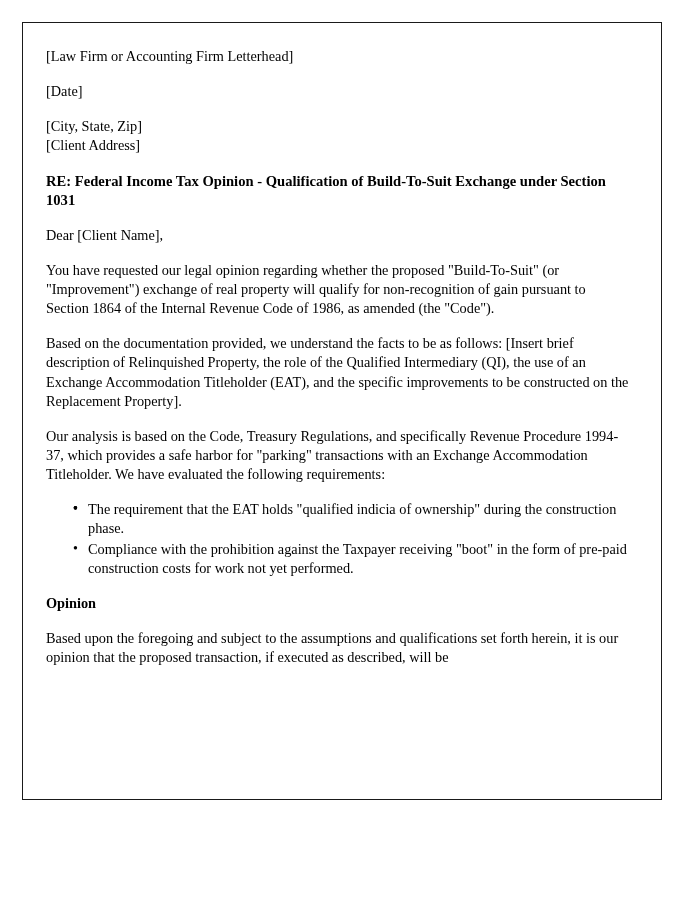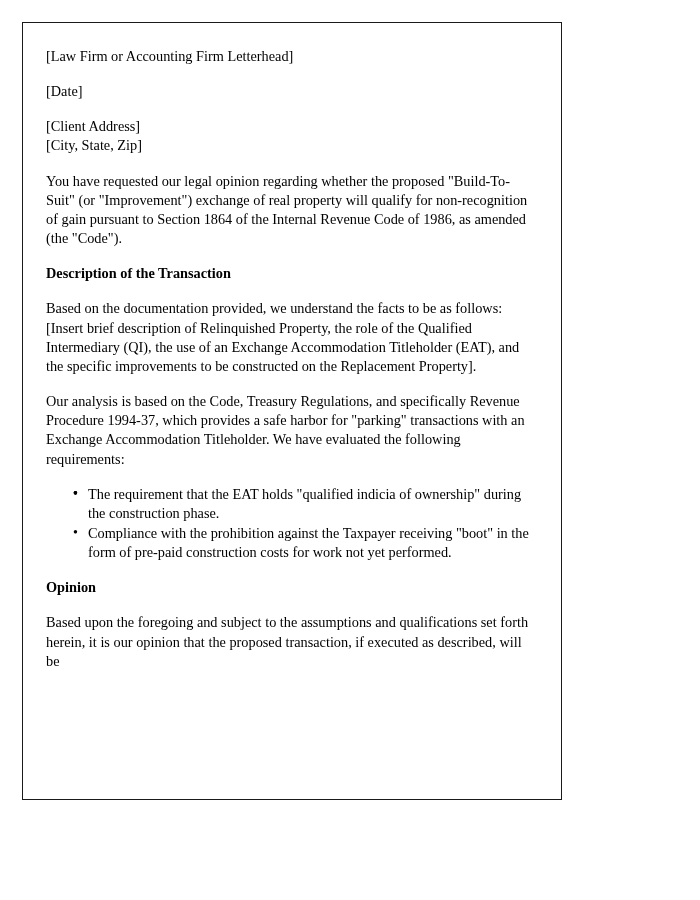--- a/index.html
+++ b/index.html
@@ -13,21 +13,21 @@
     overflow: hidden;
     font-family: "Liberation Serif", "DejaVu Serif", serif;
     color: #000000;
   }
 
   
   #page-frame {
     position: absolute;
     left: 22px;
     top: 22px;
-    width: 540px;
+    width: 640px;
     height: 778px;
     border: 1px solid #1a1a1a;
     box-sizing: border-box;
     background: #ffffff;
     overflow: hidden;
   }
 
   #page-body {
     padding: 24px 29px 0 23px;
     box-sizing: border-box;
@@ -84,29 +84,30 @@
 <body>
 
 <div id="page-frame">
   <div id="page-body">
 
     <p class="para">[Law Firm or Accounting Firm Letterhead]</p>
 
     <p class="para">[Date]</p>
 
     <p class="para">
+      <span class="addr-line">[City, State, Zip]</span>
       <span class="addr-line">[Client Address]</span>
-      <span class="addr-line">[City, State, Zip]</span>
     </p>
 
+    <h1 class="re-line">RE: Federal Income Tax Opinion - Qualification of Build-To-Suit Exchange under Section 1031</h1>
 
+    <p class="para">Dear [Client Name],</p>
 
     <p class="para">You have requested our legal opinion regarding whether the proposed "Build-To-Suit" (or "Improvement") exchange of real property will qualify for non-recognition of gain pursuant to Section 1864 of the Internal Revenue Code of 1986, as amended (the "Code").</p>
 
-    <h2 class="section-head">Description of the Transaction</h2>
 
     <p class="para">Based on the documentation provided, we understand the facts to be as follows: [Insert brief description of Relinquished Property, the role of the Qualified Intermediary (QI), the use of an Exchange Accommodation Titleholder (EAT), and the specific improvements to be constructed on the Replacement Property].</p>
 
 
     <p class="para">Our analysis is based on the Code, Treasury Regulations, and specifically Revenue Procedure 1994-37, which provides a safe harbor for "parking" transactions with an Exchange Accommodation Titleholder. We have evaluated the following requirements:</p>
 
     <ul class="req-list">
       <li>
         <span class="bullet">•</span>
       </li>

